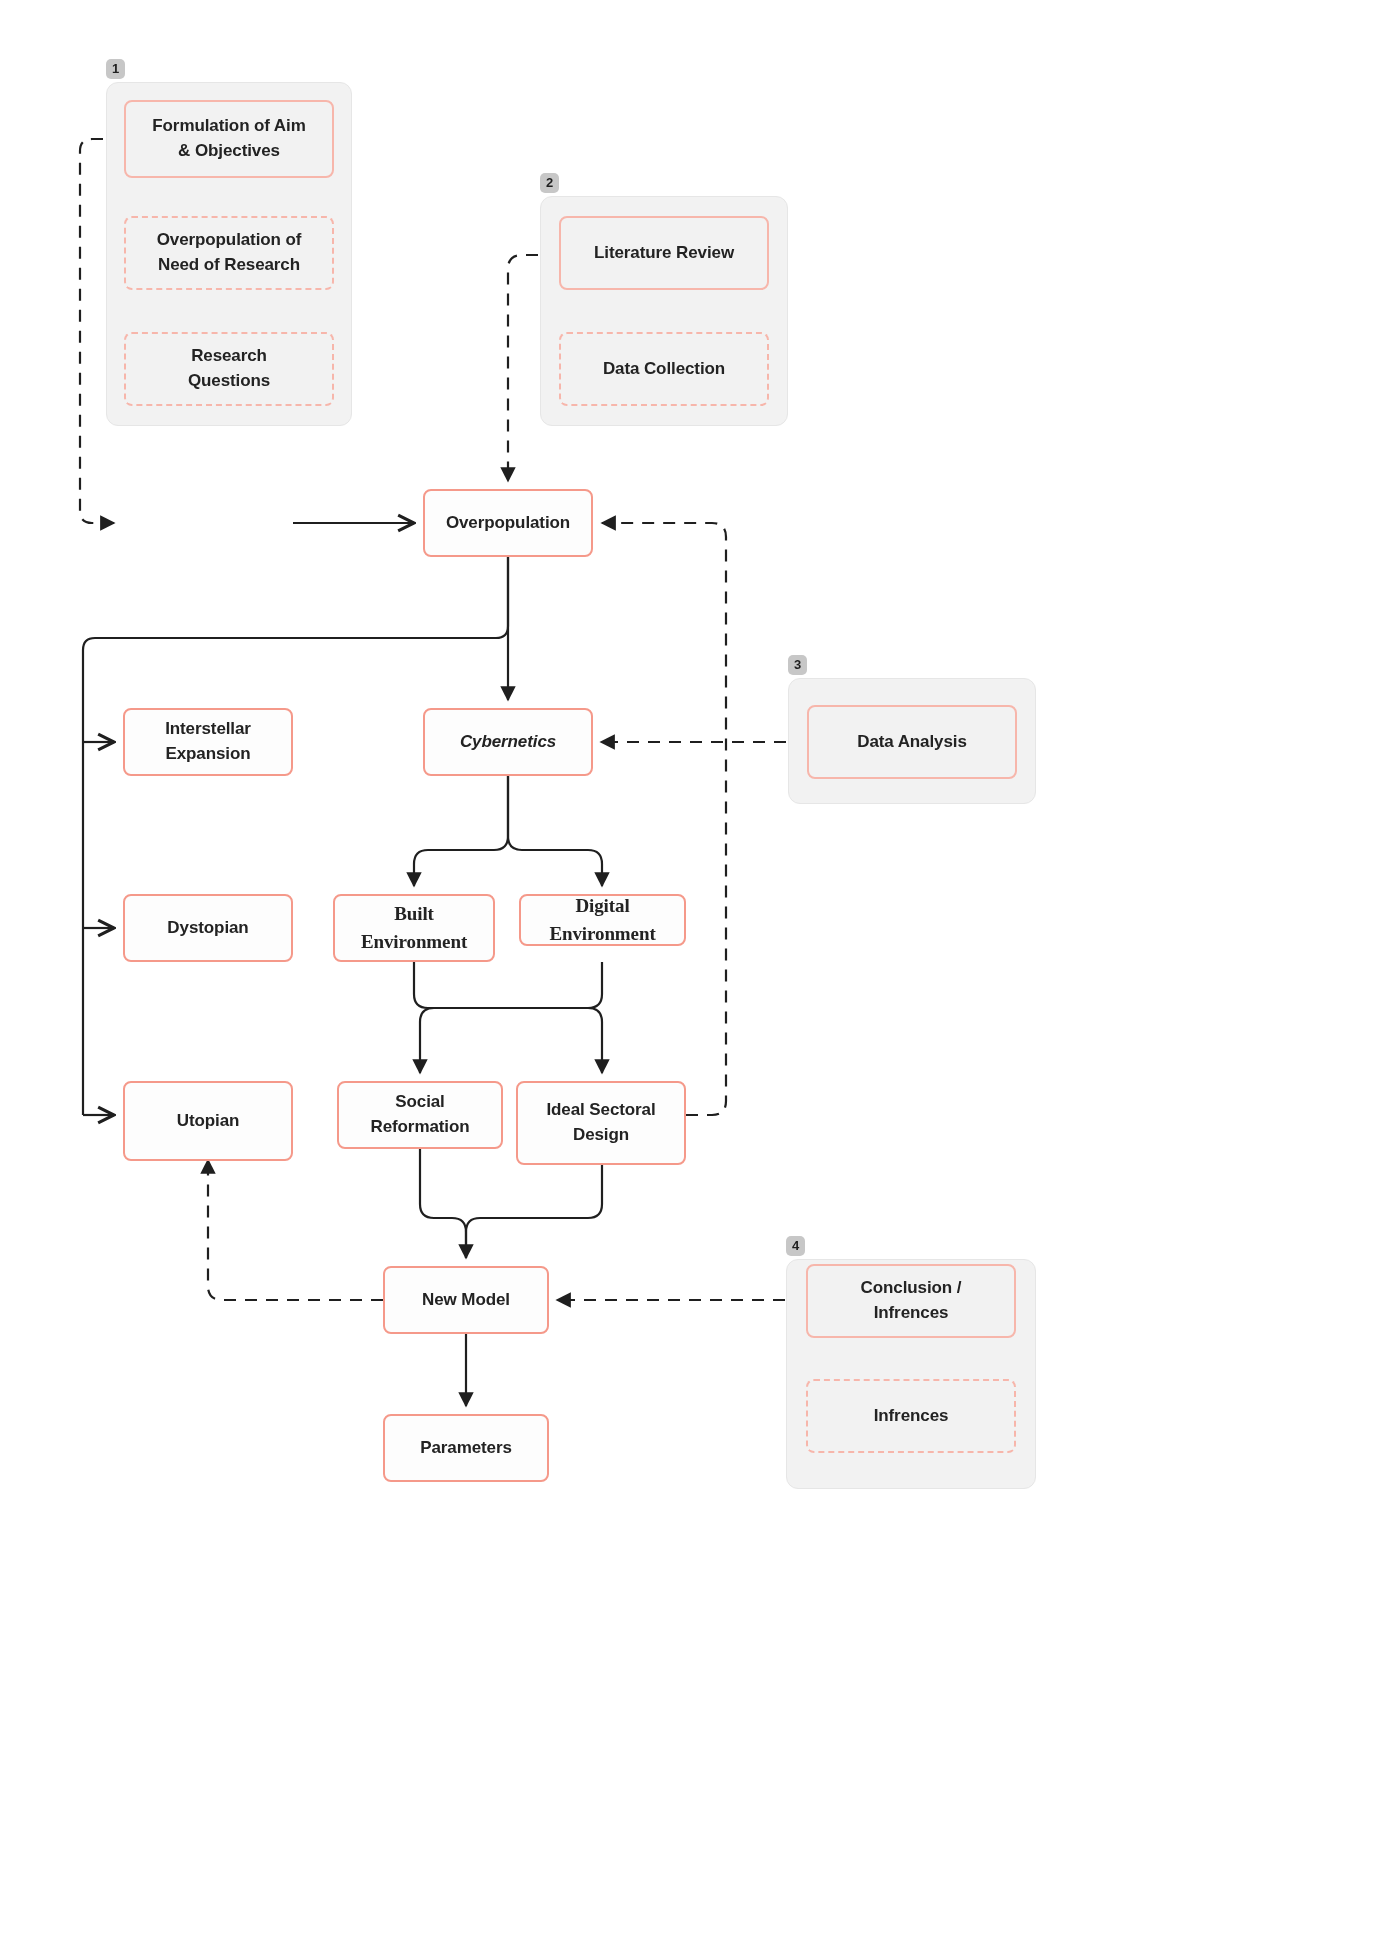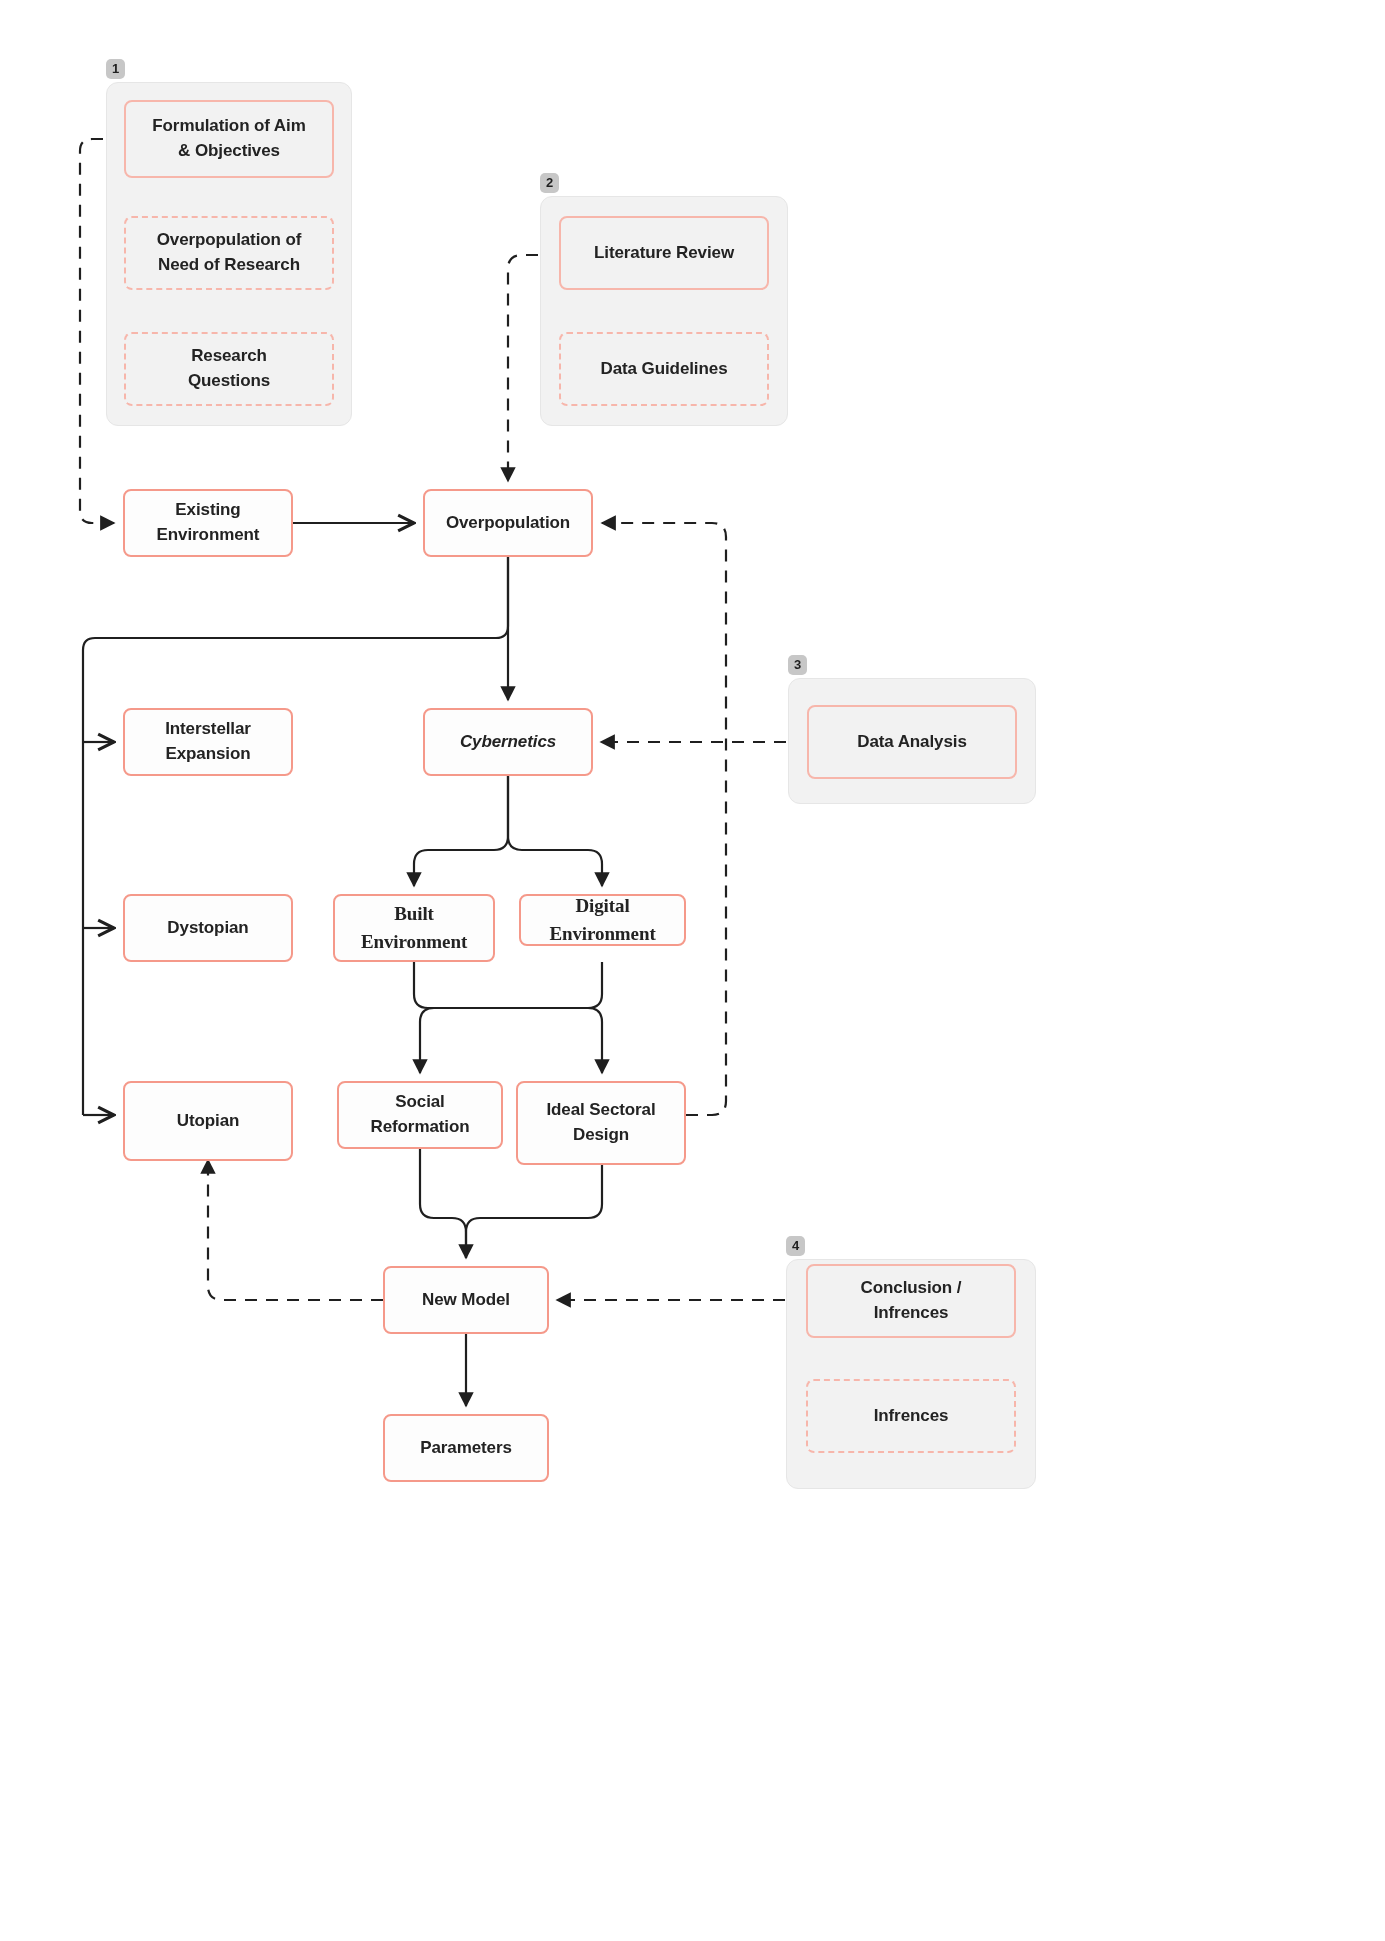--- a/index.html
+++ b/index.html
@@ -153,34 +153,33 @@
   <div class="group-box" style="left:106px; top:82px; width:246px; height:344px;"></div>
 
   <div class="node inner-solid" style="left:124px; top:100px; width:210px; height:78px;">Formulation of Aim &amp; Objectives</div>
   <div class="node inner-dashed" style="left:124px; top:216px; width:210px; height:74px;">Overpopulation of Need of Research</div>
   <div class="node inner-dashed" style="left:124px; top:332px; width:210px; height:74px;">Research Questions</div>
 
   <div class="group-tag" style="left:540px; top:173px;">2</div>
   <div class="group-box" style="left:540px; top:196px; width:248px; height:230px;"></div>
 
   <div class="node inner-solid" style="left:559px; top:216px; width:210px; height:74px;">Literature Review</div>
-  <div class="node inner-dashed" style="left:559px; top:332px; width:210px; height:74px;">Data Guidelines</div>
+  <div class="node inner-dashed" style="left:559px; top:332px; width:210px; height:74px;">Data Collection</div>
 
   <div class="group-tag" style="left:788px; top:655px;">3</div>
   <div class="group-box" style="left:788px; top:678px; width:248px; height:126px;"></div>
 
   <div class="node inner-solid" style="left:807px; top:705px; width:210px; height:74px;">Data Analysis</div>
 
   <div class="group-tag" style="left:786px; top:1236px;">4</div>
   <div class="group-box" style="left:786px; top:1259px; width:250px; height:230px;"></div>
 
   <div class="node inner-solid" style="left:806px; top:1264px; width:210px; height:74px;">Conclusion / Infrences</div>
   <div class="node inner-dashed" style="left:806px; top:1379px; width:210px; height:74px;">Infrences</div>
 
-  <div class="node solid" style="left:123px; top:489px; width:170px; height:68px;">Existing Environment</div>
 
   <div class="node solid" style="left:423px; top:489px; width:170px; height:68px;">Overpopulation</div>
 
   <div class="node solid" style="left:123px; top:708px; width:170px; height:68px;">Interstellar Expansion</div>
 
   <div class="node solid" style="left:423px; top:708px; width:170px; height:68px;font-style:italic;">Cybernetics</div>
 
   <div class="node solid" style="left:123px; top:894px; width:170px; height:68px;">Dystopian</div>
 
   <div class="node solid serif" style="left:333px; top:894px; width:162px; height:68px;">Built Environment</div>

